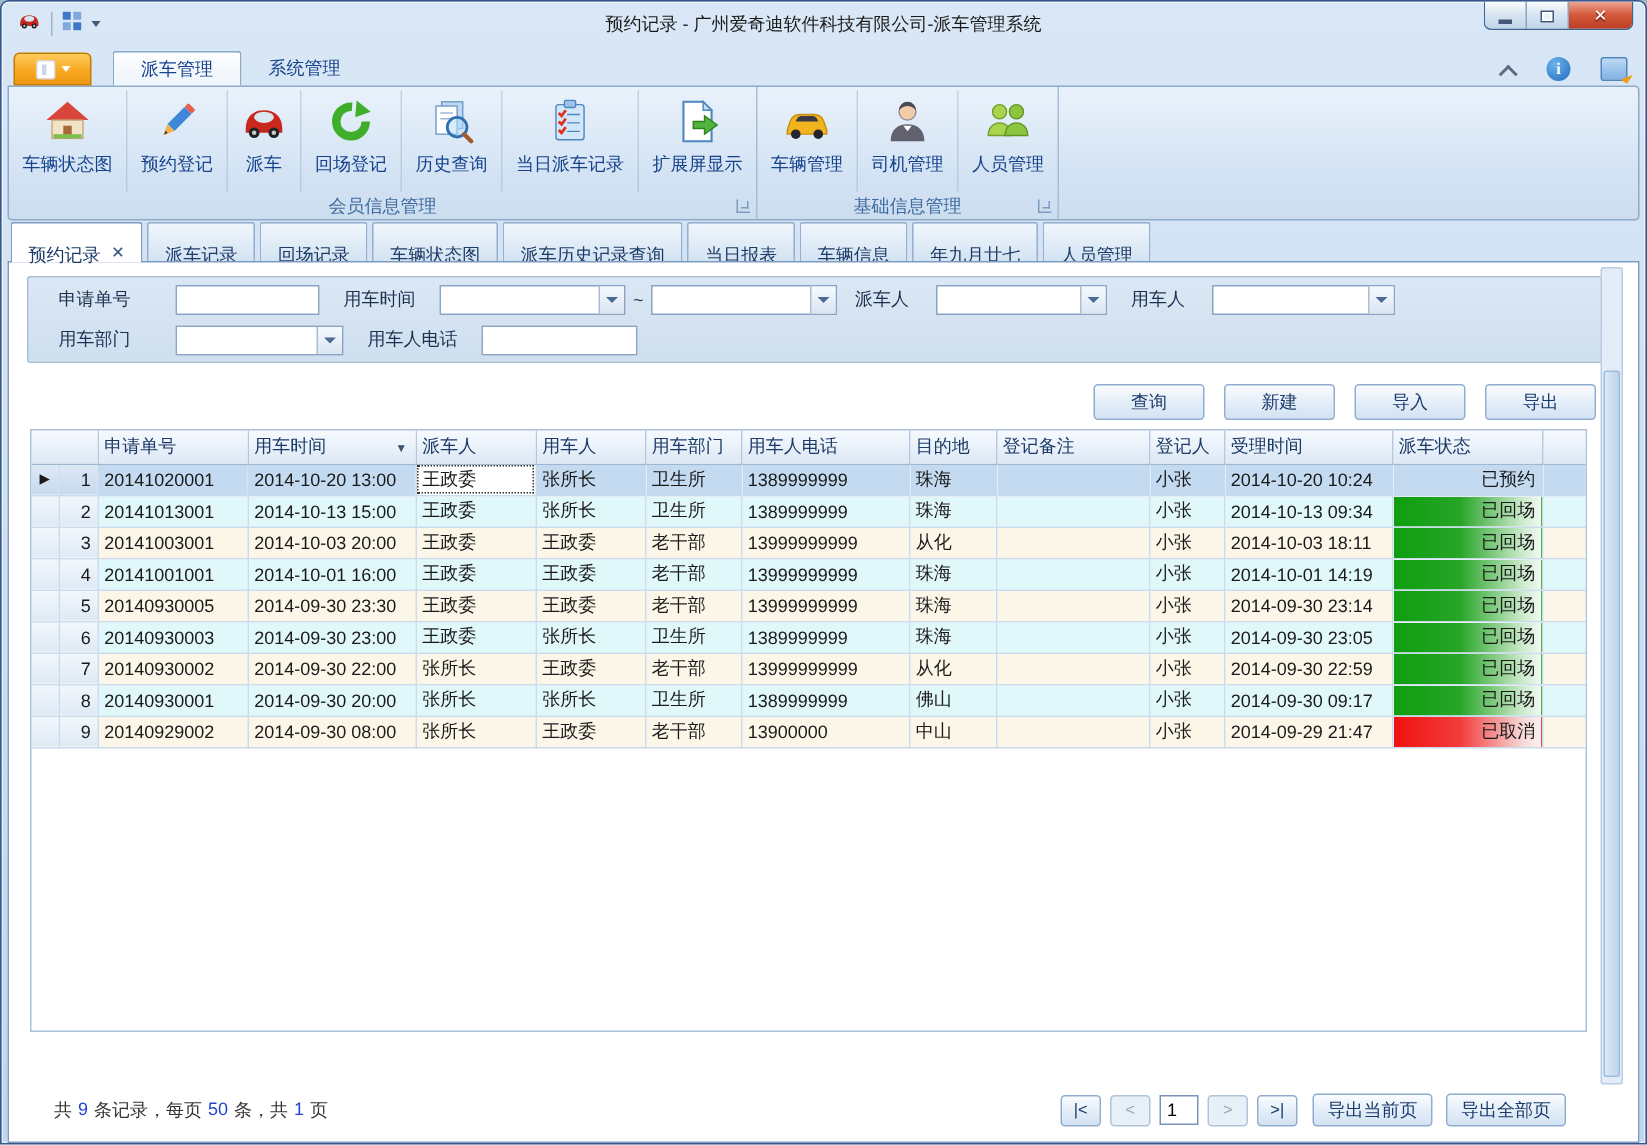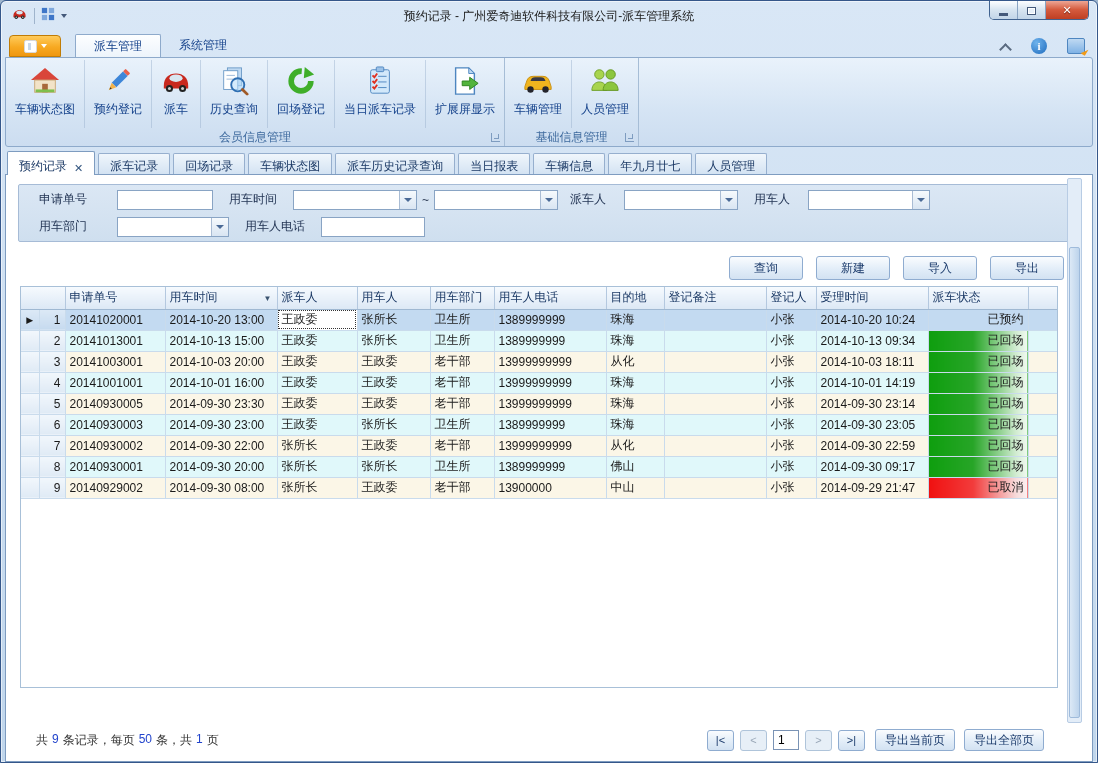--- a/index.html
+++ b/index.html
@@ -52,21 +52,21 @@
   .ricon{ height:36px; display:flex; align-items:center; justify-content:center; }
   .rlabel{ font-size:12px; color:#15428B; white-space:nowrap; margin-top:2px; }
   .glabel-row{ height:18px; display:flex; align-items:center; justify-content:center; position:relative; }
   .glabel{ font-size:12px; color:#3E6A9E; }
   .launcher{ position:absolute; right:4px; bottom:4px; width:9px; height:9px; border-left:1px solid #7E9CC0; border-bottom:1px solid #7E9CC0; }
   .launcher::after{ content:""; position:absolute; right:1px; top:1px; width:4px; height:4px; border-right:1px solid #7E9CC0; border-bottom:1px solid #7E9CC0; }
 
   
   .workspace{ flex:1; display:flex; flex-direction:column; padding:4px 4px 0; min-height:0; }
   .doctabs{ display:flex; align-items:flex-end; height:24px; padding-left:2px; }
-  .dtab{ height:22px; display:flex; align-items:flex-end; padding:0 11px; margin-right:3px; font-size:12px; color:#1C3A66;
+  .dtab{ height:22px; display:flex; align-items:flex-start; padding:13px 11px; margin-right:3px; font-size:12px; color:#1C3A66;
     background:linear-gradient(#F0F6FC,#D2E2F2); border:1px solid #96AFCE; border-bottom:none; border-radius:2px 2px 0 0; }
   .dtab.active{ height:24px; background:#FFF; border-color:#7E9CC0; position:relative; z-index:2; }
   .dtab .closex{ margin-left:7px; font-size:11px; font-weight:bold; color:#33557F; }
 
   .page{ flex:1; background:#FFF; border:1px solid #7E9CC0; position:relative; z-index:1; margin-top:-1px; min-height:0;
     padding-top:9px; overflow:hidden; }
 
   
   .search{ height:58px; margin:0 12px; background:linear-gradient(#DBE7F4,#CFDFEF); border:1px solid #A6BBD6; border-radius:2px;
     display:flex; flex-direction:column; justify-content:center; gap:7px; padding-left:20px; }
@@ -227,38 +227,38 @@
                 <circle cx="23" cy="24" r="3.8" fill="#222"></circle>
                 <circle cx="9" cy="24" r="1.6" fill="#CCC"></circle>
                 <circle cx="23" cy="24" r="1.6" fill="#CCC"></circle>
               </svg>
             </span>
           <span class="rlabel">派车</span>
         </div>
         <div class="rbtn">
           <span class="ricon">
               <svg width="30" height="30" viewBox="0 0 32 32">
+                <circle cx="16" cy="16" r="10.5" fill="none" stroke="#3FAE2A" stroke-width="6" stroke-dasharray="50 16"></circle>
+                <polygon points="20,1 30,9 19,13" fill="#3FAE2A"></polygon>
+              </svg>
+            </span>
+          <span class="rlabel">回场登记</span>
+        </div>
+        <div class="rbtn">
+          <span class="ricon">
+              <svg width="30" height="30" viewBox="0 0 32 32">
                 <rect x="9" y="2" width="15" height="19" fill="#BFD9F2" stroke="#6E9CC8"></rect>
                 <rect x="5" y="5" width="15" height="20" fill="#FFF" stroke="#6E9CC8"></rect>
                 <line x1="8" y1="10" x2="17" y2="10" stroke="#9CB8D8"></line>
                 <line x1="8" y1="14" x2="17" y2="14" stroke="#9CB8D8"></line>
                 <circle cx="20" cy="20" r="7" fill="rgba(180,220,250,.55)" stroke="#2F6FB2" stroke-width="2"></circle>
                 <line x1="25" y1="25" x2="30" y2="30" stroke="#A05A28" stroke-width="3" stroke-linecap="round"></line>
               </svg>
             </span>
           <span class="rlabel">历史查询</span>
-        </div>
-        <div class="rbtn">
-          <span class="ricon">
-              <svg width="30" height="30" viewBox="0 0 32 32">
-                <circle cx="16" cy="16" r="10.5" fill="none" stroke="#3FAE2A" stroke-width="6" stroke-dasharray="50 16"></circle>
-                <polygon points="20,1 30,9 19,13" fill="#3FAE2A"></polygon>
-              </svg>
-            </span>
-          <span class="rlabel">回场登记</span>
         </div>
         <div class="rbtn">
           <span class="ricon">
               <svg width="30" height="30" viewBox="0 0 32 32">
                 <rect x="6" y="4" width="20" height="25" rx="2" fill="#D2E8FA" stroke="#4E86C0"></rect>
                 <rect x="12" y="1" width="8" height="5" rx="1" fill="#9CC2E8" stroke="#4E86C0"></rect>
                 <line x1="14" y1="11" x2="23" y2="11" stroke="#4E86C0"></line>
                 <line x1="14" y1="17" x2="23" y2="17" stroke="#4E86C0"></line>
                 <line x1="14" y1="23" x2="23" y2="23" stroke="#4E86C0"></line>
                 <path d="M8 10l2 2 3-4" stroke="#E03020" stroke-width="2" fill="none"></path>
@@ -290,20 +290,31 @@
         <div class="rbtn">
           <span class="ricon">
               <svg width="30" height="30" viewBox="0 0 32 32">
                 <path d="M2 22l2-6c1-3 3-5 7-5h10c4 0 6 2 7 5l2 6v3H2z" fill="#F0B41E" stroke="#C88E10"></path>
                 <path d="M8 16c1-3 2-4 5-4h6c3 0 4 1 5 4z" fill="#3A3A46"></path>
                 <circle cx="8" cy="25" r="3.4" fill="#24242C"></circle>
                 <circle cx="24" cy="25" r="3.4" fill="#24242C"></circle>
               </svg>
             </span>
           <span class="rlabel">车辆管理</span>
+        </div>
+        <div class="rbtn">
+          <span class="ricon">
+              <svg width="30" height="30" viewBox="0 0 32 32">
+                <path d="M4 30c0-8 5-12 12-12s12 4 12 12z" fill="#62626E"></path>
+                <polygon points="13,19 16,23 19,19" fill="#FFF"></polygon>
+                <circle cx="16" cy="9" r="6" fill="#F2CBA8" stroke="#8C8C94"></circle>
+                <path d="M10 8a6 6 0 0 1 12 0c-2-2-4-3-6-3s-4 1-6 3z" fill="#4A4A52"></path>
+              </svg>
+            </span>
+          <span class="rlabel">司机管理</span>
         </div>
         <div class="rbtn">
           <span class="ricon">
               <svg width="30" height="30" viewBox="0 0 32 32">
                 <circle cx="10" cy="9" r="5" fill="#A8D44E" stroke="#6FA02A"></circle>
                 <path d="M2 26c0-6 4-9 8-9s8 3 8 9z" fill="#A8D44E" stroke="#6FA02A"></path>
                 <circle cx="22" cy="9" r="5" fill="#8CC63E" stroke="#649622"></circle>
                 <path d="M14 26c0-6 4-9 8-9s8 3 8 9z" fill="#8CC63E" stroke="#649622"></path>
               </svg>
             </span>

